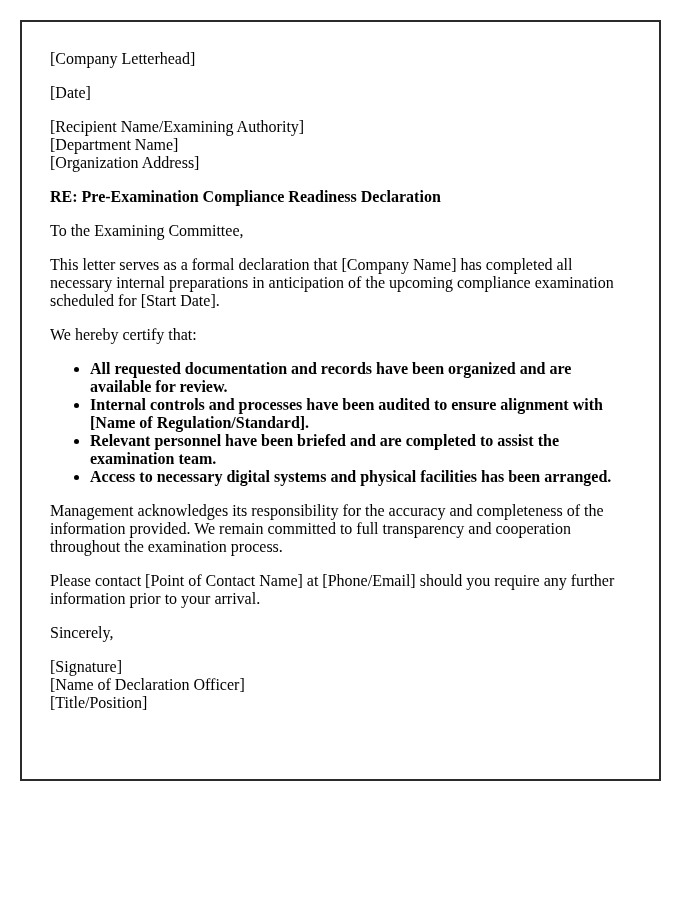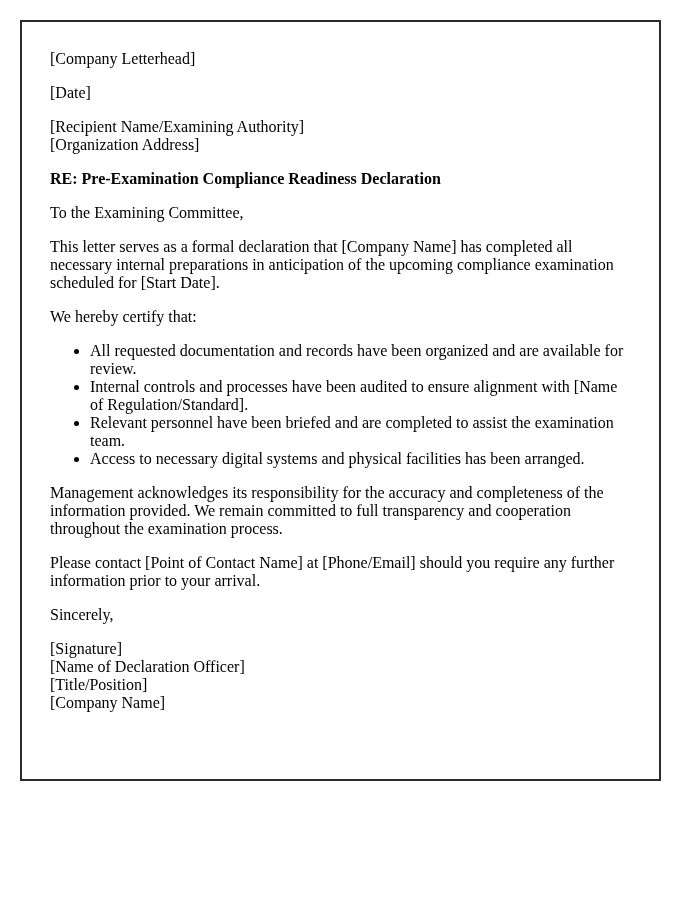--- a/index.html
+++ b/index.html
@@ -31,36 +31,38 @@
   .para {
     margin: 16px 0;
   }
   .subject {
     font-weight: bold;
   }
   ul.cert-list {
     margin: 0 0;
     padding-left: 40px;
     list-style-type: disc;
+    font-weight: bold;
   }
   ul.cert-list li {
     margin: 0;
   }
 </style>
 </head>
 <body style="color: rgb(0, 0, 0);">
 
 <div class="sheet" style="border-color: rgb(43, 43, 43);">
 
   <p class="para">[Company Letterhead]</p>
 
   <p class="para">[Date]</p>
 
   <div class="para">
     <div>[Recipient Name/Examining Authority]</div>
+    <div>[Department Name]</div>
     <div>[Organization Address]</div>
   </div>
 
   <p class="para subject">RE: Pre-Examination Compliance Readiness Declaration</p>
 
   <p class="para">To the Examining Committee,</p>
 
   <p class="para">This letter serves as a formal declaration that [Company Name] has completed all necessary internal preparations in anticipation of the upcoming compliance examination scheduled for [Start Date].</p>
 
   <p class="para">We hereby certify that:</p>
@@ -75,16 +77,15 @@
   <p class="para">Management acknowledges its responsibility for the accuracy and completeness of the information provided. We remain committed to full transparency and cooperation throughout the examination process.</p>
 
   <p class="para">Please contact [Point of Contact Name] at [Phone/Email] should you require any further information prior to your arrival.</p>
 
   <p class="para">Sincerely,</p>
 
   <div class="para">
     <div>[Signature]</div>
     <div>[Name of Declaration Officer]</div>
     <div>[Title/Position]</div>
-    <div>[Company Name]</div>
   </div>
 
 </div>
 
 </body></html>

